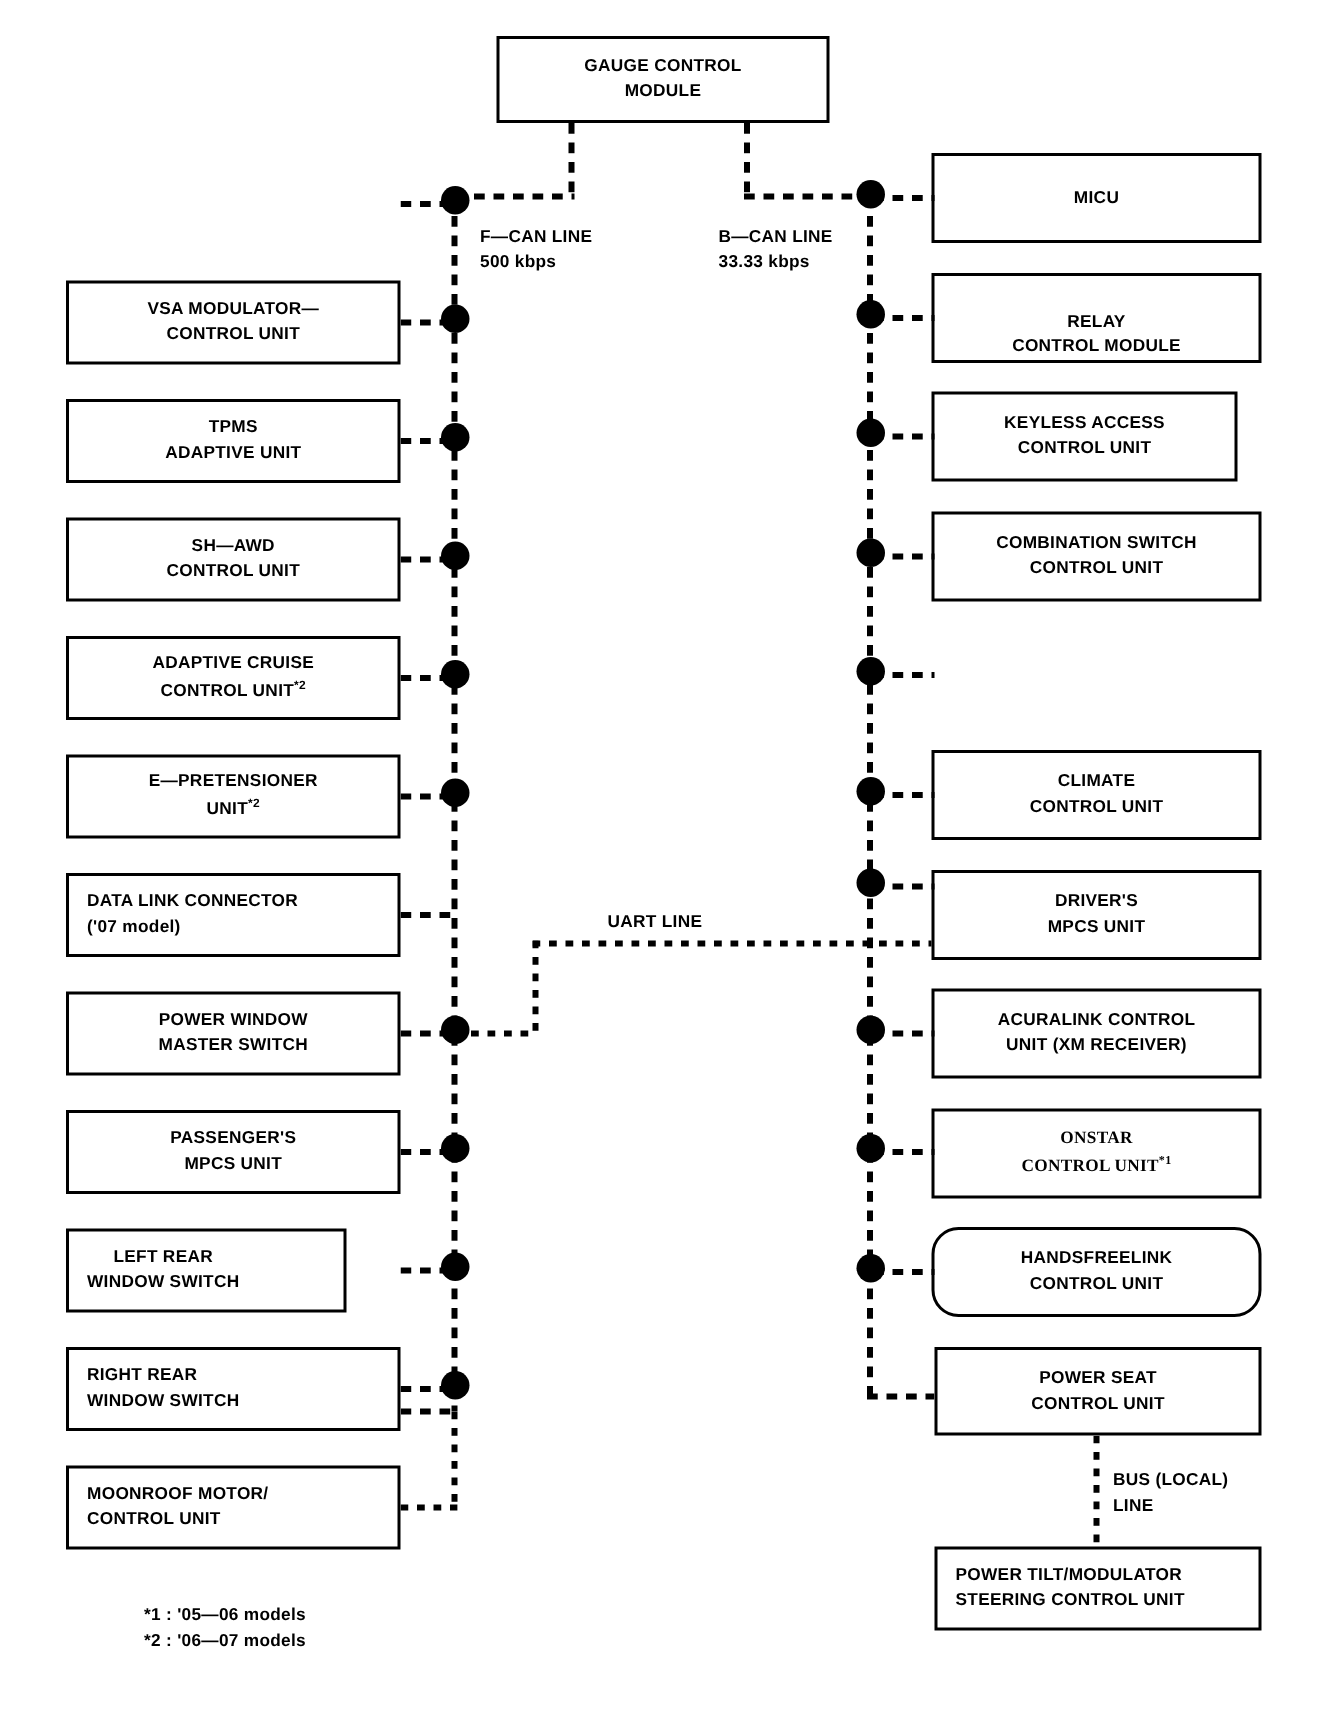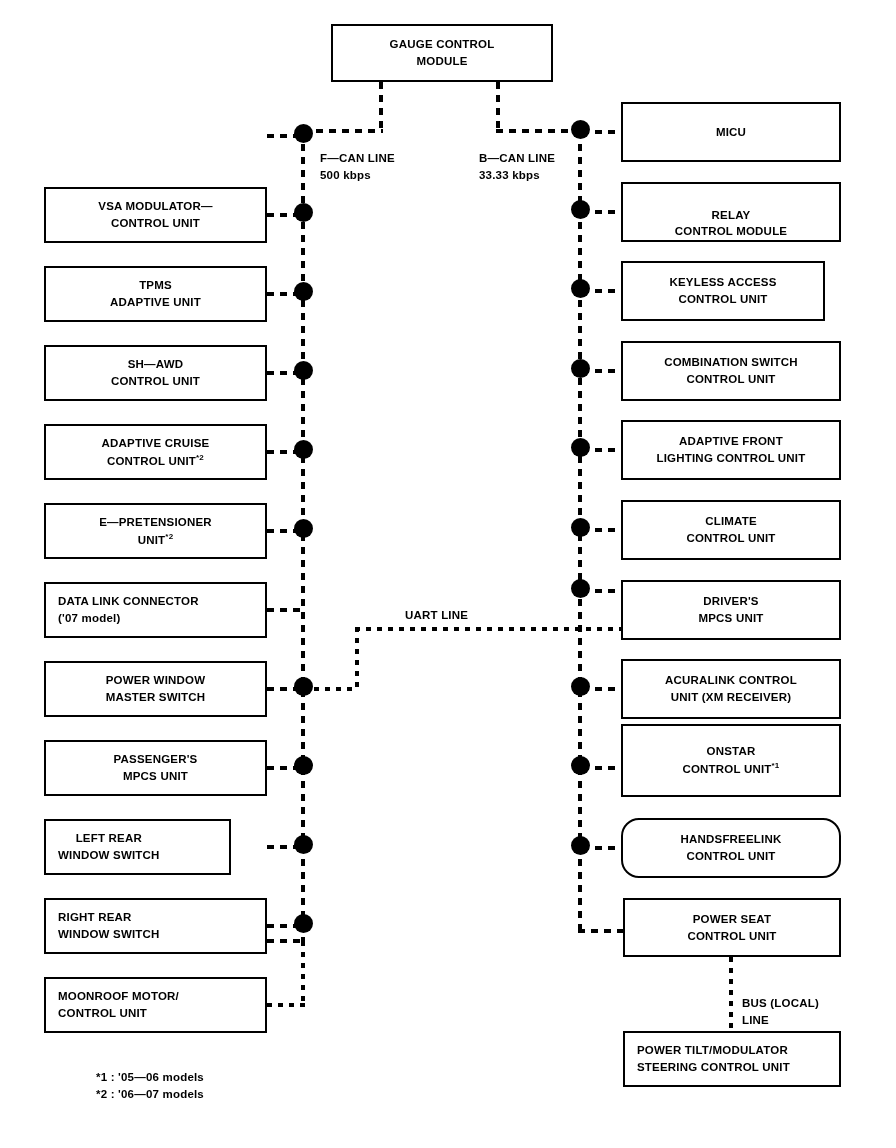--- a/index.html
+++ b/index.html
@@ -55,21 +55,21 @@
 
   <div class="seg v" style="left:578px;top:131px;width:4px;height:800px;"></div>
   <div class="seg h" style="left:578px;top:929px;width:45px;"></div>
 
   <div class="seg h dot" style="left:303px;top:687px;width:55px;"></div>
   <div class="seg v dot" style="left:355px;top:627px;width:4px;height:62px;"></div>
   <div class="seg h dot" style="left:355px;top:627px;width:268px;"></div>
   <div class="caption" style="left:405px;top:607px;">UART LINE</div>
 
   <div class="seg v dot" style="left:729px;top:957px;width:4px;height:76px;"></div>
-  <div class="caption" style="left:742px;top:979px;margin-top:16px;">BUS (LOCAL)
+  <div class="caption" style="left:742px;top:979px;">BUS (LOCAL)
 LINE</div>
 
   <div class="caption" style="left:320px;top:150px;">F—CAN LINE
 500 kbps</div>
   <div class="caption" style="left:479px;top:150px;">B—CAN LINE
 33.33 kbps</div>
 
   <div class="box" style="left:44px;top:187px;width:223px;height:56px;">
     <span class="lbl">VSA MODULATOR—
 CONTROL UNIT</span>
@@ -148,37 +148,33 @@
 CONTROL MODULE</span>
     </div>
   <div class="box" style="left:621px;top:261px;width:204px;height:60px;text-align:center;">
     <span class="lbl">KEYLESS ACCESS
 CONTROL UNIT</span>
     </div>
   <div class="box" style="left:621px;top:341px;width:220px;height:60px;">
     <span class="lbl">COMBINATION SWITCH
 CONTROL UNIT</span>
     </div>
-  <div class="box" style="left:621px;top:420px;width:220px;height:60px;">
-    <span class="lbl">ADAPTIVE FRONT
-LIGHTING CONTROL UNIT</span>
-    </div>
   <div class="box" style="left:621px;top:500px;width:220px;height:60px;">
     <span class="lbl">CLIMATE
 CONTROL UNIT</span>
     </div>
   <div class="box" style="left:621px;top:580px;width:220px;height:60px;">
     <span class="lbl">DRIVER'S
 MPCS UNIT</span>
     </div>
   <div class="box" style="left:621px;top:659px;width:220px;height:60px;">
     <span class="lbl">ACURALINK CONTROL
 UNIT (XM RECEIVER)</span>
     </div>
-  <div class="box" style="left:621px;top:724px;width:220px;height:73px;">
+  <div class="box" style="left:621px;top:739px;width:220px;height:60px;font-family:Liberation Serif, serif;">
     <span class="lbl">ONSTAR
 CONTROL UNIT<sup class="fn">*1</sup></span>
     </div>
   <div class="box" style="left:621px;top:818px;width:220px;height:60px;border-radius:18px;">
     <span class="lbl">HANDSFREELINK
 CONTROL UNIT</span>
     </div>
   <div class="box" style="left:623px;top:898px;width:218px;height:59px;">
     <span class="lbl">POWER SEAT
 CONTROL UNIT</span>

